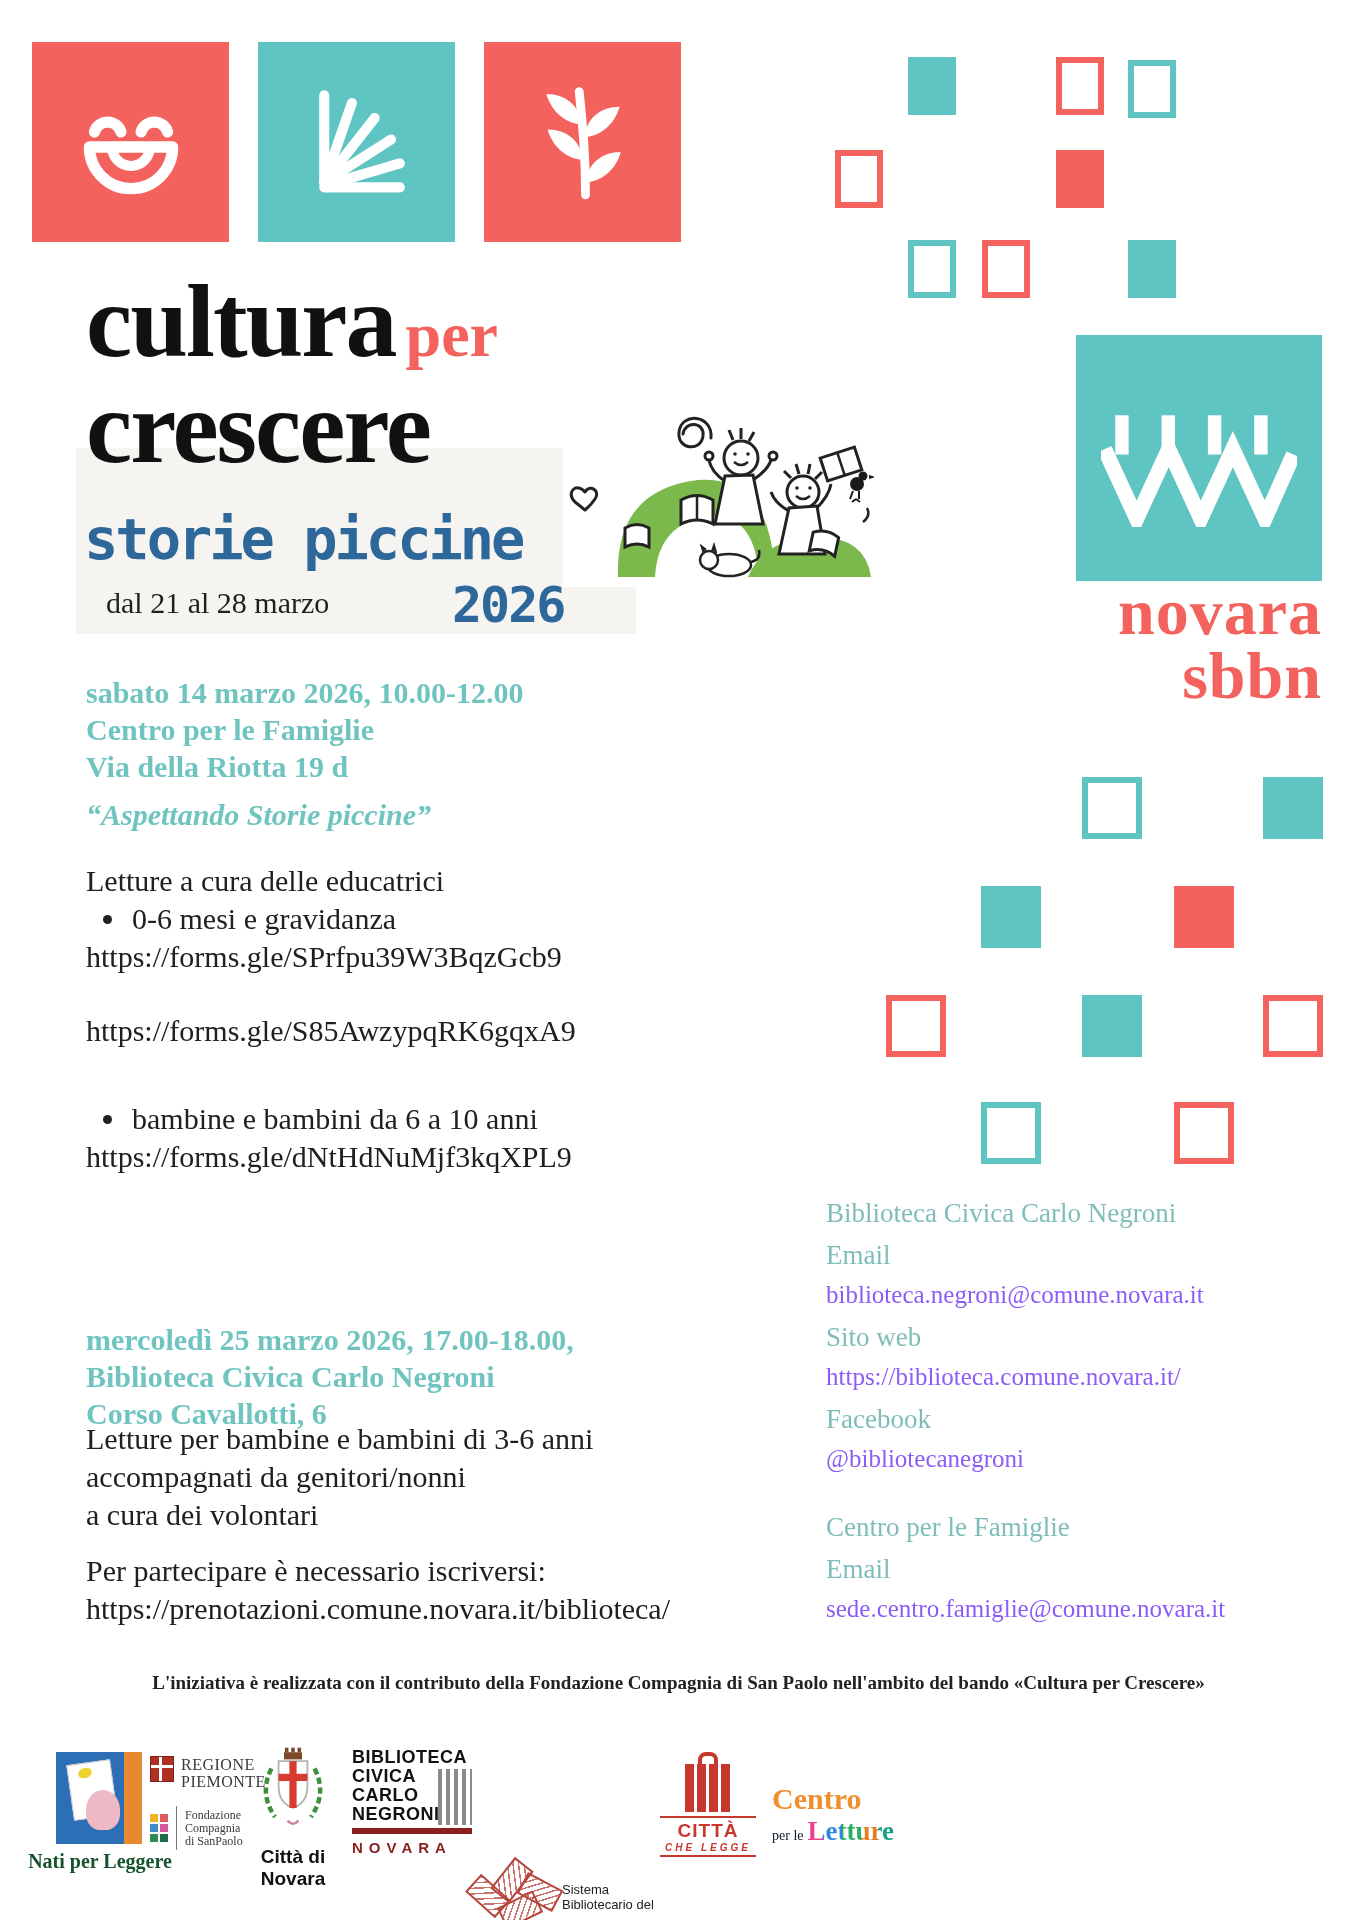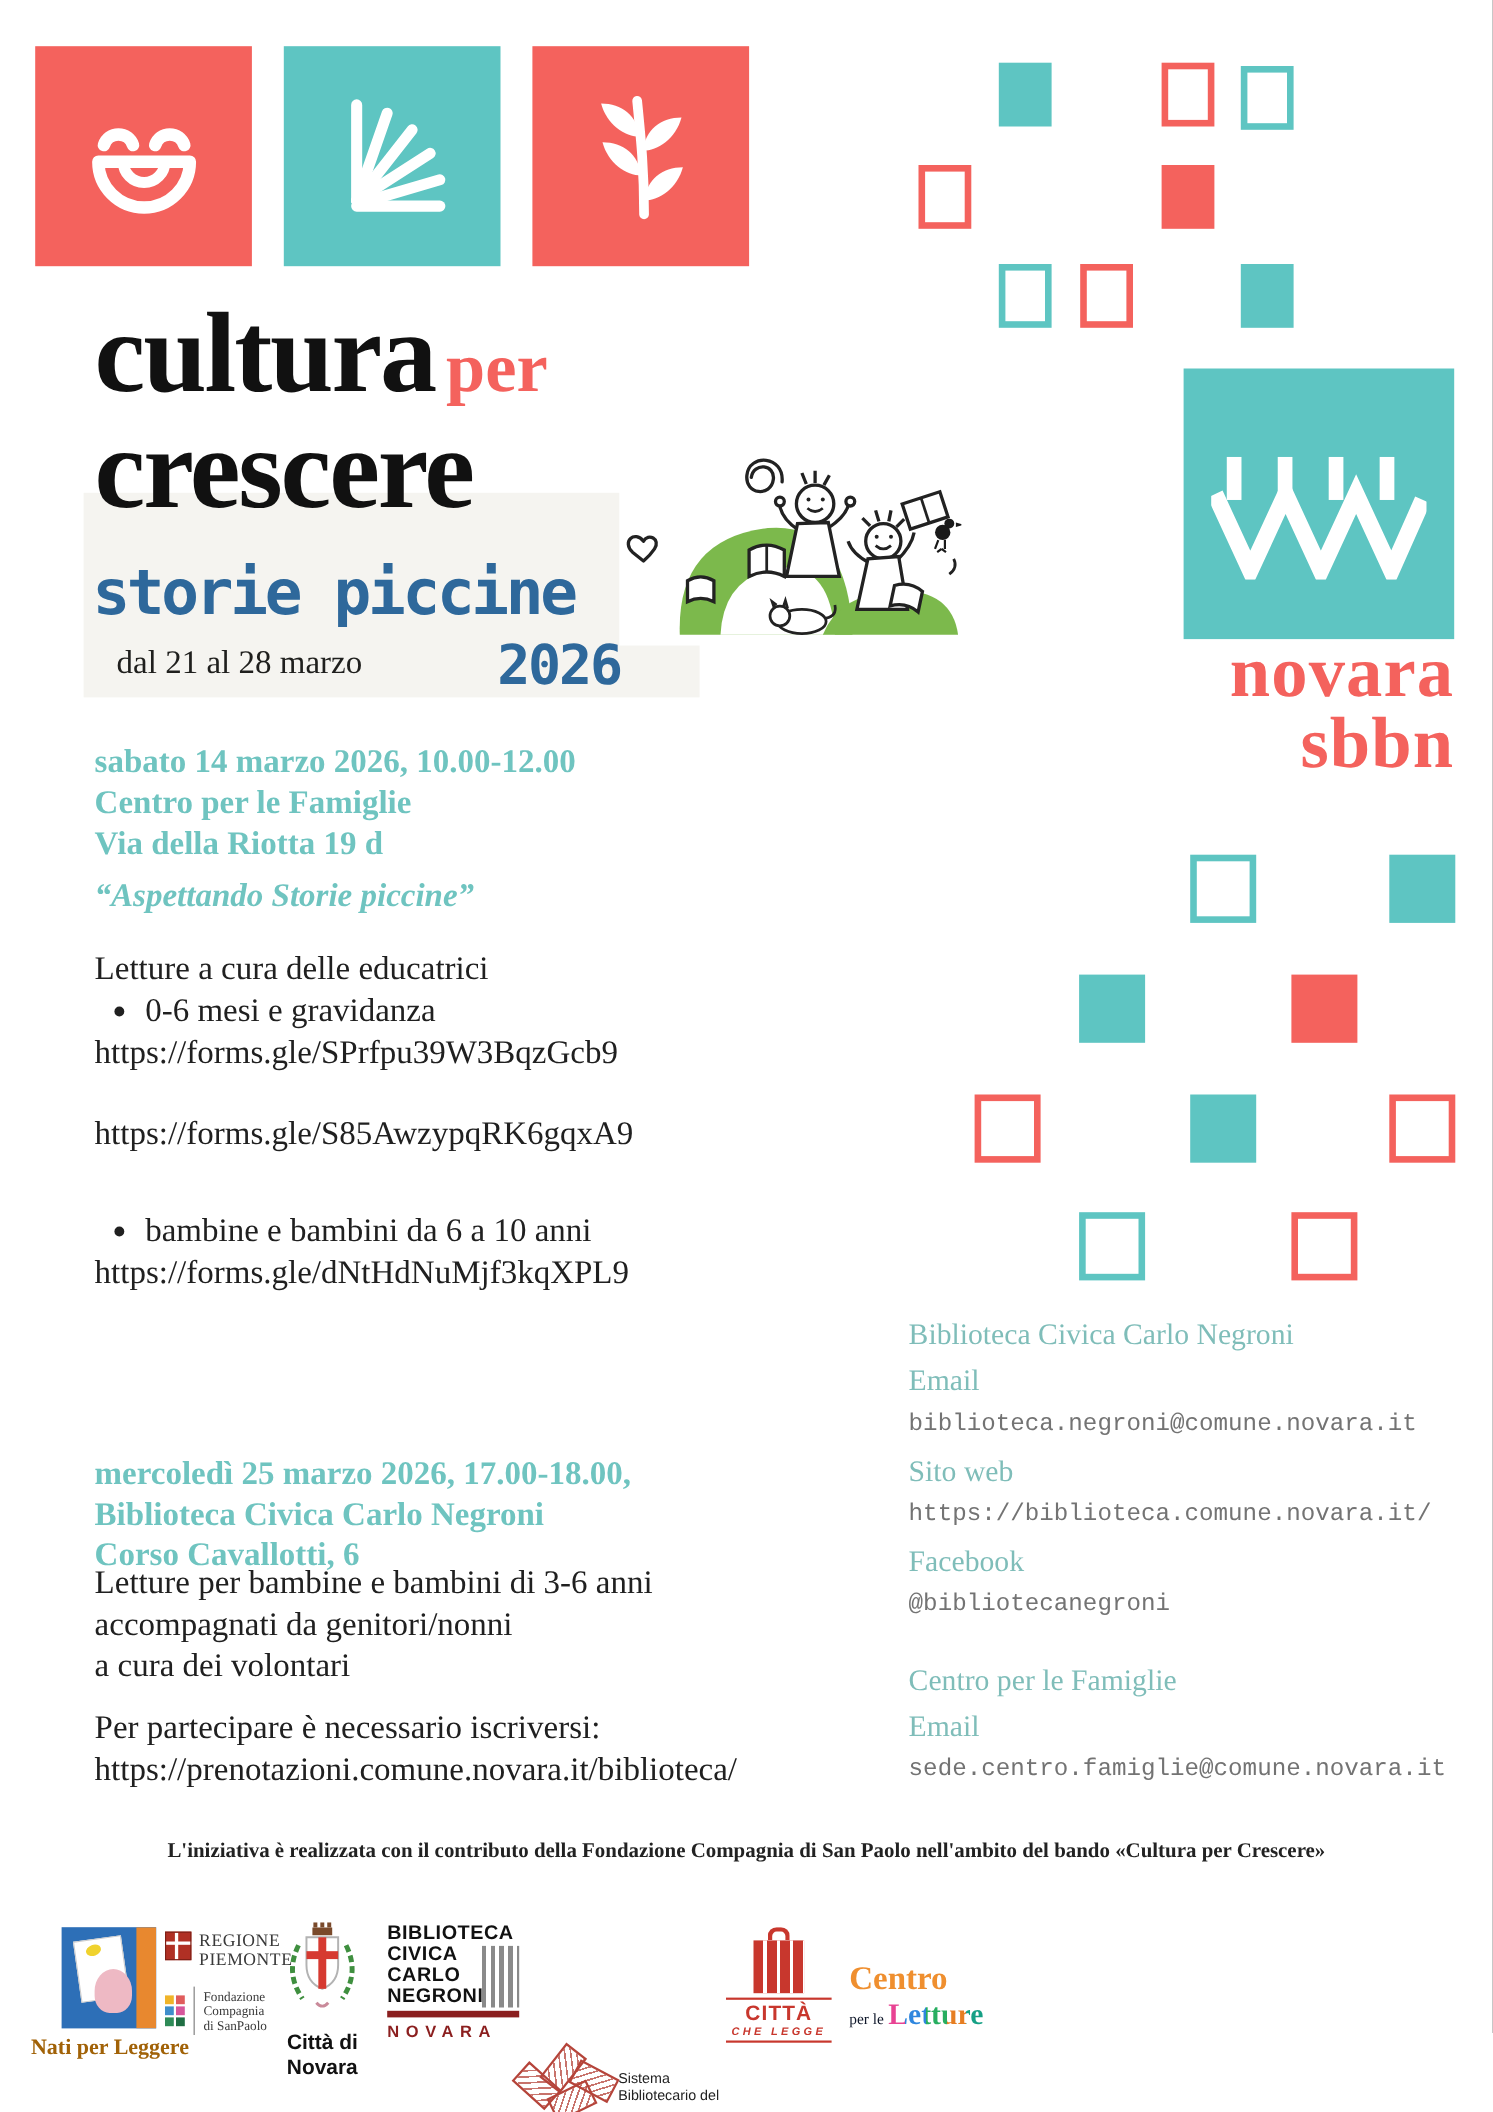--- a/index.html
+++ b/index.html
@@ -56,32 +56,32 @@
   .leftcol{position:absolute;left:86px;width:590px;}
   .ev-header{font-size:30px;font-weight:700;color:var(--teal-text);line-height:37px;}
   .quote{font-size:30px;font-weight:700;font-style:italic;color:var(--teal-text);}
   .body-text{font-size:30px;line-height:38px;color:#202020;}
   .body-text ul{list-style:disc;margin-left:42px;}
   .body-text ul li{padding-left:4px;}
   .plain-link{font-size:30px;line-height:38px;color:#202020;}
   
   .rightcol{position:absolute;left:826px;width:440px;}
   .c-title,.c-label{font-size:27px;color:var(--teal-label);line-height:30px;}
-  .c-value{font-size:22px;color:#737373;line-height:30px;font-family:Liberation Mono, monospace;}
+  .c-value{font-size:25px;color:#8b5cf6;line-height:30px;}
   
   .disclaimer{position:absolute;left:0;top:1672px;width:100%;text-align:center;font-size:19px;font-weight:700;color:#222;}
   
   .logo{position:absolute;}
   
   .npl-img{position:relative;width:86px;height:92px;background:#2d6fb7;overflow:hidden;}
   .npl-img .orange{position:absolute;right:0;top:0;width:18px;height:92px;background:#e8882f;}
   .npl-img .card{position:absolute;left:14px;top:10px;width:44px;height:56px;background:#fff;transform:rotate(-8deg);border:1px solid #ccc;}
   .npl-img .pig{position:absolute;left:30px;top:38px;width:34px;height:40px;background:#eeb9c4;border-radius:50% 50% 40% 40%;}
   .npl-img .butterfly{position:absolute;left:22px;top:16px;width:14px;height:10px;background:#f0d22e;border-radius:50% 50% 50% 50%;transform:rotate(-20deg);}
-  .npl-caption{margin-top:6px;text-align:center;font-size:20px;font-weight:700;color:#a16207;width:180px;margin-left:-46px;}
+  .npl-caption{margin-top:6px;text-align:center;font-size:20px;font-weight:700;color:#14532d;width:180px;margin-left:-46px;}
   
   .rp-row{display:flex;gap:7px;align-items:flex-start;}
   .rp-shield{width:24px;height:26px;background:#b03024;border:1px solid #7d1f16;
     background-image:linear-gradient(#fff 0 0),linear-gradient(#fff 0 0);
     background-size:24px 3px,3px 26px;background-position:0 8px,8px 0;background-repeat:no-repeat;}
   .rp-name{font-size:16px;line-height:17px;color:#3a3a3a;letter-spacing:.5px;}
   .fond-row{display:flex;gap:8px;margin-top:16px;align-items:center;}
   .fond-grid{display:grid;grid-template-columns:8px 8px;grid-gap:2px;}
   .fond-grid i{width:8px;height:8px;display:block;}
   .fond-sep{width:1px;height:44px;background:#777;}

